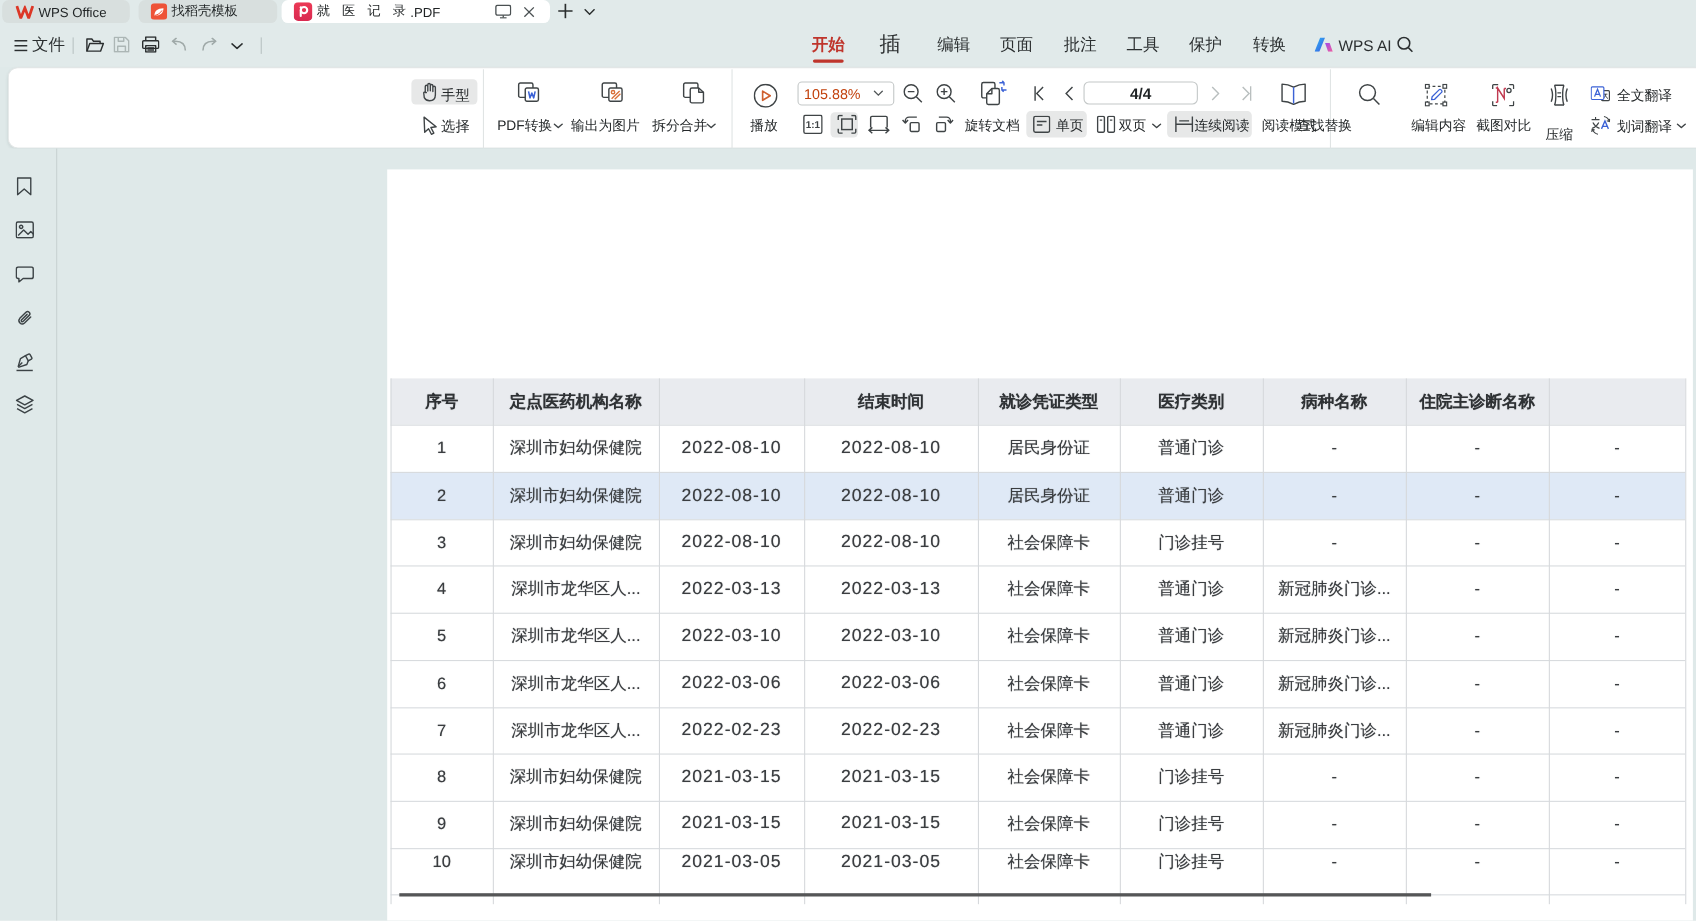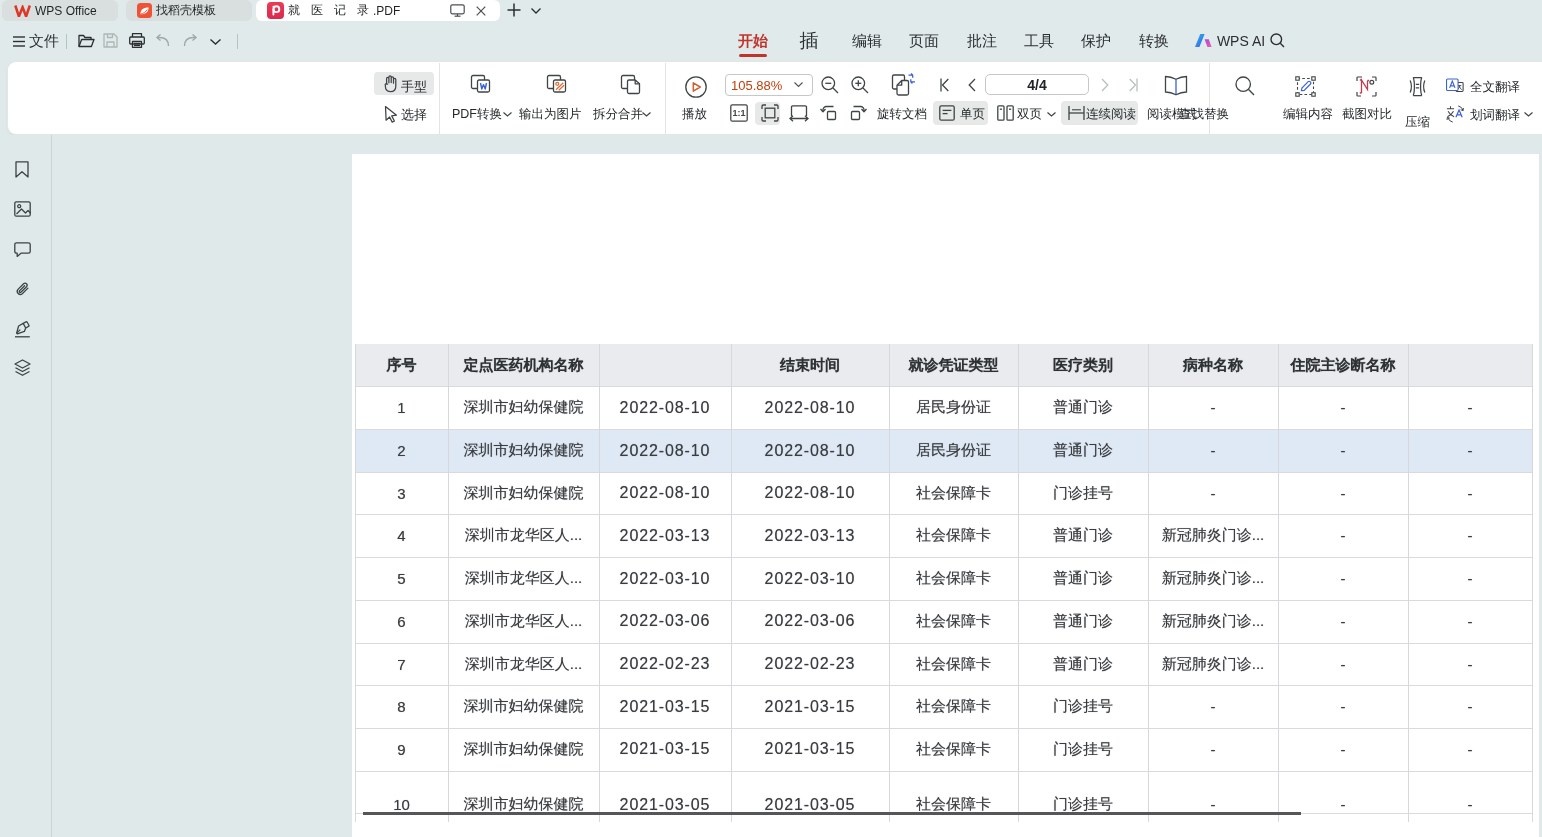--- a/index.html
+++ b/index.html
@@ -513,21 +513,21 @@
             </div>
 <div class="cell" style="left:376px;width:158px">
               <span style="font-size:16px;letter-spacing:0.9px">2021-03-15</span>
             </div>
 <div class="cell" style="left:534px;width:129px">社会保障卡</div>
 <div class="cell" style="left:663px;width:130px">门诊挂号</div>
 <div class="cell" style="left:793px;width:130px">-</div>
 <div class="cell" style="left:923px;width:130px">-</div>
 <div class="cell" style="left:1053px;width:124px">-</div>
 </div>
-<div class="trow" style="top:439px;">
+<div class="trow" style="top:418px;">
 <div class="cell" style="left:0px;width:93px">10</div>
 <div class="cell" style="left:93px;width:151px">深圳市妇幼保健院</div>
 <div class="cell" style="left:244px;width:132px">
               <span style="font-size:16px;letter-spacing:0.9px">2021-03-05</span>
             </div>
 <div class="cell" style="left:376px;width:158px">
               <span style="font-size:16px;letter-spacing:0.9px">2021-03-05</span>
             </div>
 <div class="cell" style="left:534px;width:129px">社会保障卡</div>
 <div class="cell" style="left:663px;width:130px">门诊挂号</div>

